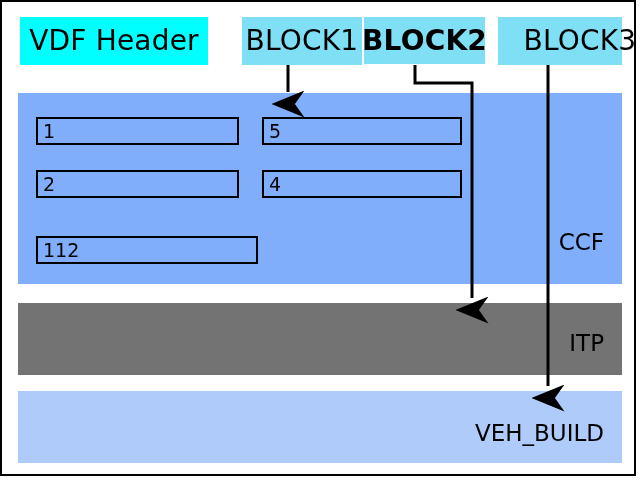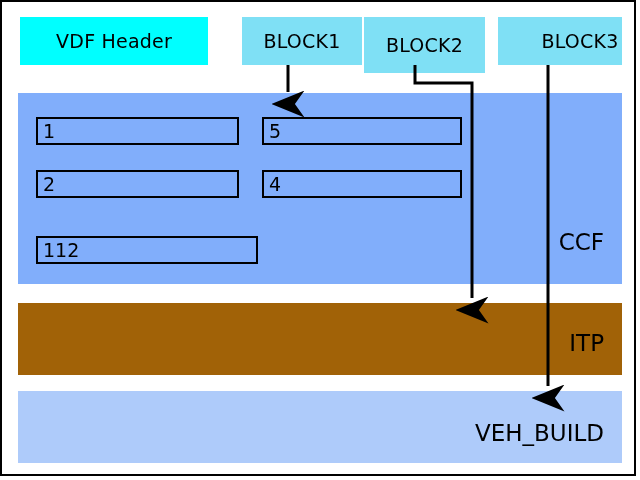--- a/index.html
+++ b/index.html
@@ -29,35 +29,35 @@
   .src-box {
     position: absolute;
     display: flex;
     align-items: center;
     justify-content: center;
     box-sizing: border-box;
     color: #000000;
     white-space: nowrap;
   }
   .src-box .src-label {
-    font-size: 19px;
+    font-size: 28px;
     line-height: 1;
     letter-spacing: 0.2px;
   }
   #box-vdf-header {
     left: 20px; top: 17px;
     width: 188px; height: 48px;
   }
   #box-block1 {
     left: 242px; top: 17px;
     width: 120px; height: 48px;
   }
   #box-block2 {
     left: 364px; top: 17px;
-    width: 121px; height: 56px;
+    width: 121px; height: 47px; font-weight: bold;
   }
   #box-block3 {
     left: 498px; top: 17px;
     width: 124px; height: 48px; padding-left: 40px;
   }
 
   
   .band {
     position: absolute;
     left: 18px;
@@ -156,21 +156,21 @@
   <div class="record" id="rec-112">
     <span class="rec-label">112</span>
   </div>
   <div class="record" id="rec-5">
     <span class="rec-label">5</span>
   </div>
   <div class="record" id="rec-4">
     <span class="rec-label">4</span>
   </div>
 
-  <div class="band" id="band-itp" style="background: #a16207;">
+  <div class="band" id="band-itp" style="background: #737373;">
     <span class="band-label">ITP</span>
   </div>
 
   <div class="band" id="band-veh-build" style="background: rgb(174, 203, 250);">
     <span class="band-label">VEH_BUILD</span>
   </div>
 
   <svg id="connectors" viewBox="0 0 640 480">
     <defs>
       <marker id="arrowhead" markerWidth="9" markerHeight="11" refX="0.5" refY="5.5" orient="auto" markerUnits="strokeWidth">

